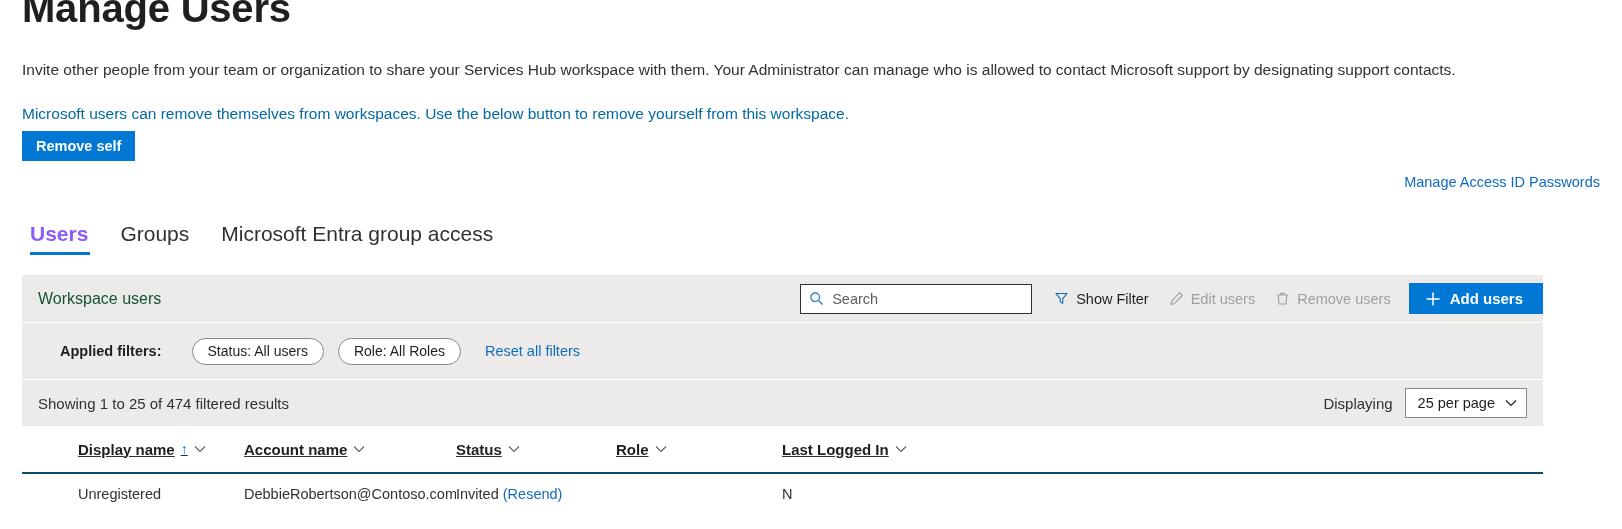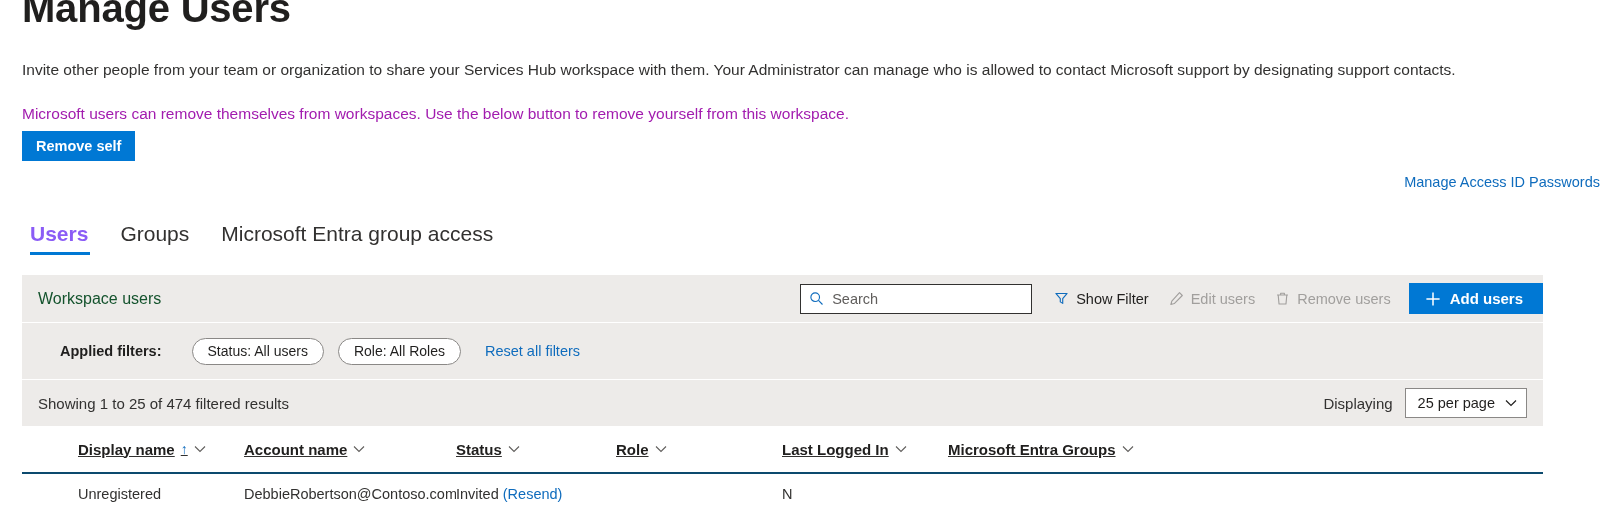--- a/index.html
+++ b/index.html
@@ -29,21 +29,21 @@
     position: absolute;
     left: 22px; top: 61px;
     font-size: 15.5px;
     color: #323130;
     white-space: nowrap;
   }
   .intro-2 {
     position: absolute;
     left: 22px; top: 105px;
     font-size: 15.5px;
-    color: #a21caf;
+    color: #0369a1;
     white-space: nowrap;
   }
   .btn-primary {
     position: absolute;
     left: 22px; top: 131px;
     height: 30px;
     padding: 0 14px;
     background: #0078d4;
     color: #ffffff;
     border: none;
@@ -431,28 +431,20 @@
         </span>
       </div>
       <div class="th c5">
         <span>Last Logged In</span>
         <span>
           <svg width="12" height="8" viewBox="0 0 12 8">
               <path d="M1 1.5L6 6.4l5-4.9" fill="none" stroke="#605e5c" stroke-width="1.1"></path>
             </svg>
         </span>
       </div>
-      <div class="th c6">
-        <span>Microsoft Entra Groups</span>
-        <span>
-          <svg width="12" height="8" viewBox="0 0 12 8">
-              <path d="M1 1.5L6 6.4l5-4.9" fill="none" stroke="#605e5c" stroke-width="1.1"></path>
-            </svg>
-        </span>
-      </div>
     </div>
 
     <div class="trow">
       <div class="td c1">Unregistered</div>
       <div class="td c2">DebbieRobertson@Contoso.com</div>
       <div class="td c3">
         <span>Invited</span>
         <a class="link">(Resend)</a>
       </div>
       <div class="td c4"></div>

